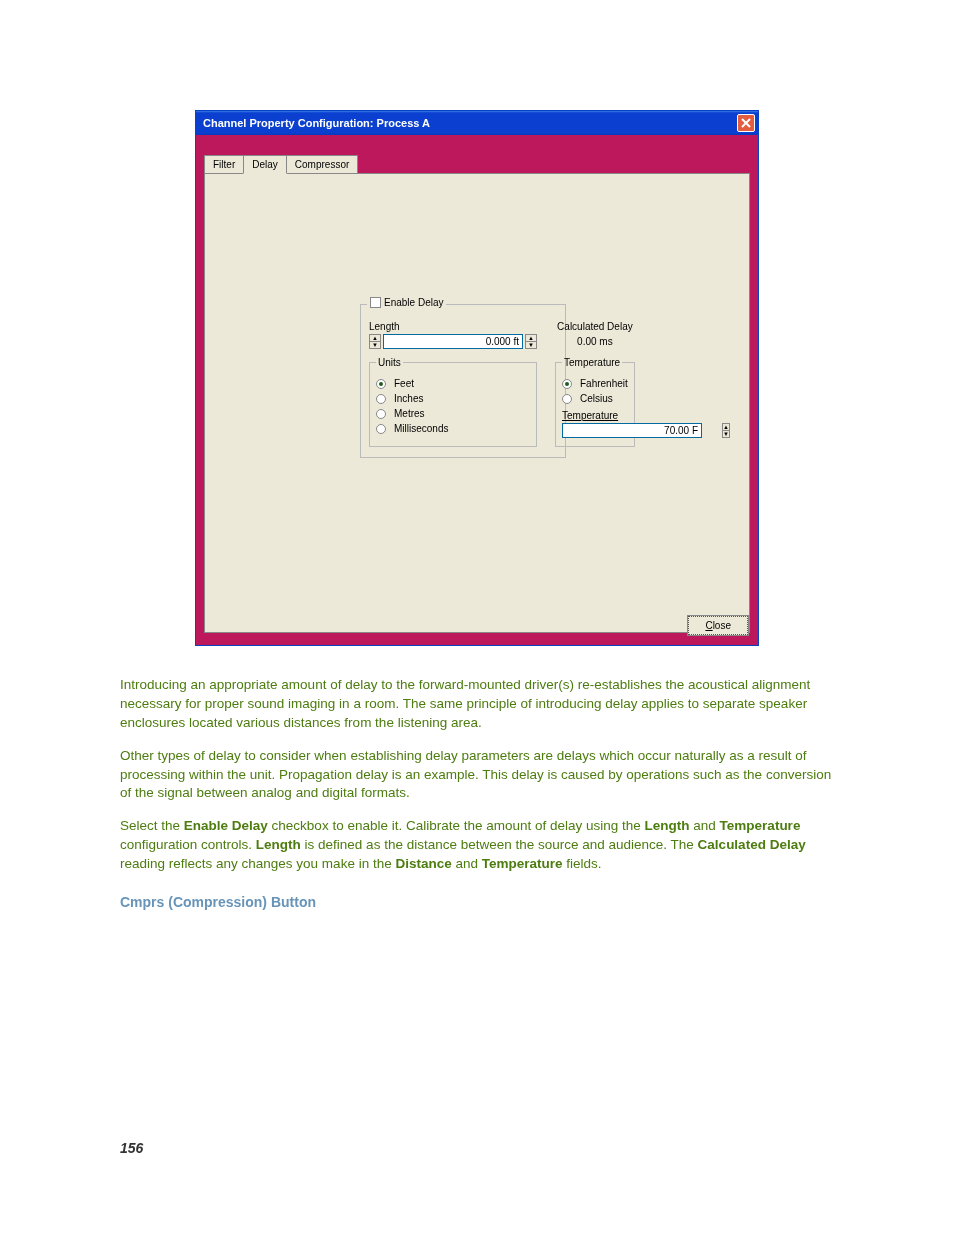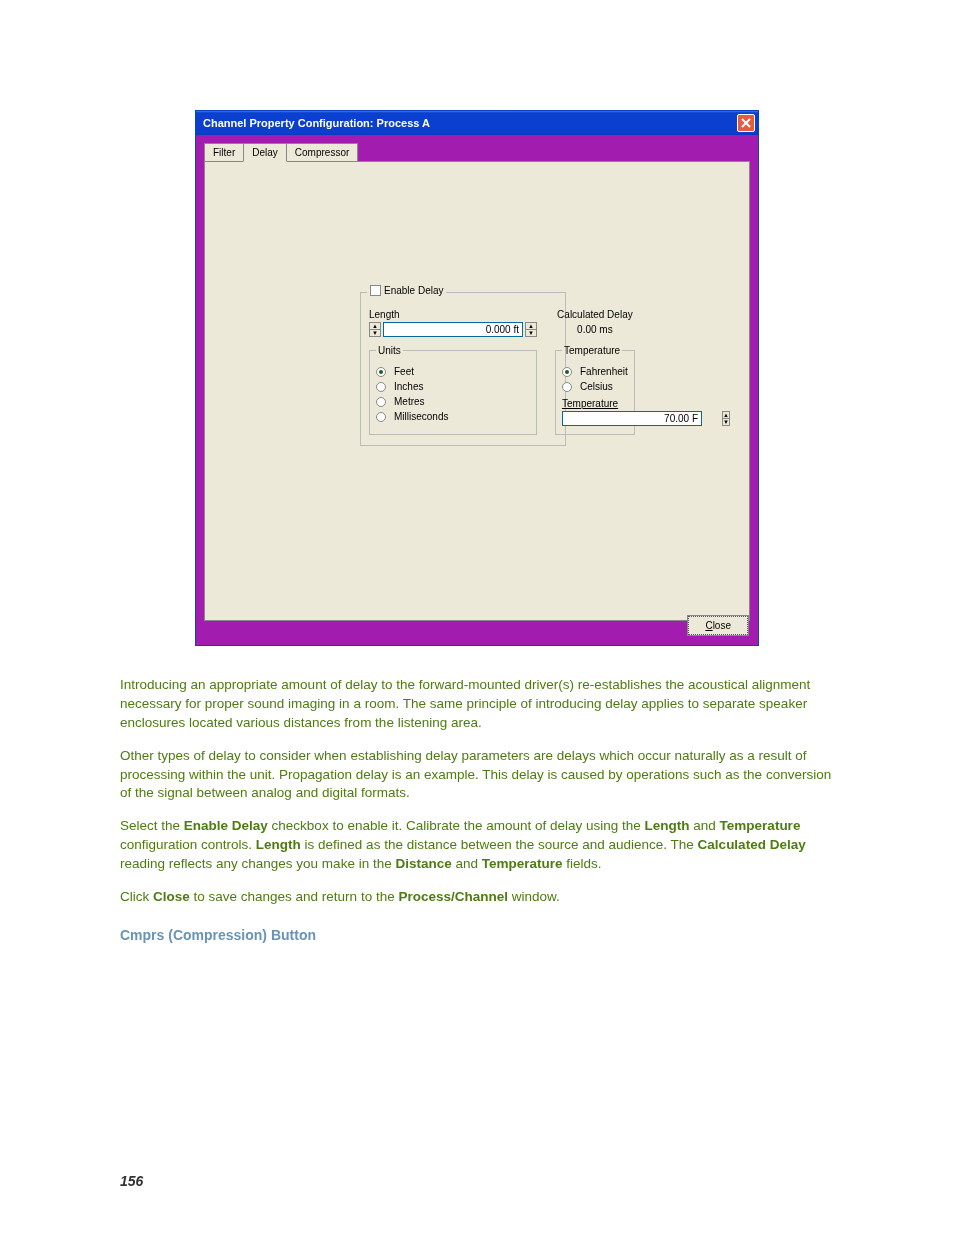--- a/index.html
+++ b/index.html
@@ -39,22 +39,22 @@
     background: #e35d41;
     border: 1px solid #fff;
     border-radius: 2px;
     display: flex;
     align-items: center;
     justify-content: center;
     cursor: pointer;
   }
   .close-x { stroke: #fff; stroke-width: 2; }
   .dialog-body {
-    background: #a21caf;
-    padding: 8px 8px 10px 8px;
+    background: #be185d;
+    padding: 20px 8px 10px 8px;
     min-height: 510px;
     position: relative;
     font-family: Tahoma, Arial, sans-serif;
     font-size: 10px;
     color: #000;
   }
   .tabs {
     display: flex;
     margin-bottom: 0;
   }
@@ -321,20 +321,17 @@
       <button class="close-dialog-btn"><span>C</span>lose</button>
     </div>
   </div>
 
   <div class="body-text">
     <p>Introducing an appropriate amount of delay to the forward-mounted driver(s) re-establishes the acoustical alignment necessary for proper sound imaging in a room. The same principle of introducing delay applies to separate speaker enclosures located various distances from the listening area.</p>
     <p>Other types of delay to consider when establishing delay parameters are delays which occur naturally as a result of processing within the unit. Propagation delay is an example. This delay is caused by operations such as the conversion of the signal between analog and digital formats.</p>
     <p>
       <span>Select the </span><strong>Enable Delay</strong><span> checkbox to enable it. Calibrate the amount of delay using the </span><strong>Length</strong><span> and </span><strong>Temperature</strong><span> configuration controls. </span><strong>Length</strong><span> is defined as the distance between the source and audience. The </span><strong>Calculated Delay</strong><span> reading reflects any changes you make in the </span><strong>Distance</strong><span> and </span><strong>Temperature</strong><span> fields.</span>
     </p>
-    <p>
-      <span>Click </span><strong>Close</strong><span> to save changes and return to the </span><strong>Process/Channel</strong><span> window.</span>
-    </p>
     <div class="section-heading">Cmprs (Compression) Button</div>
     <div class="page-num">156</div>
   </div>
 
 </div>
 
 </body></html>

